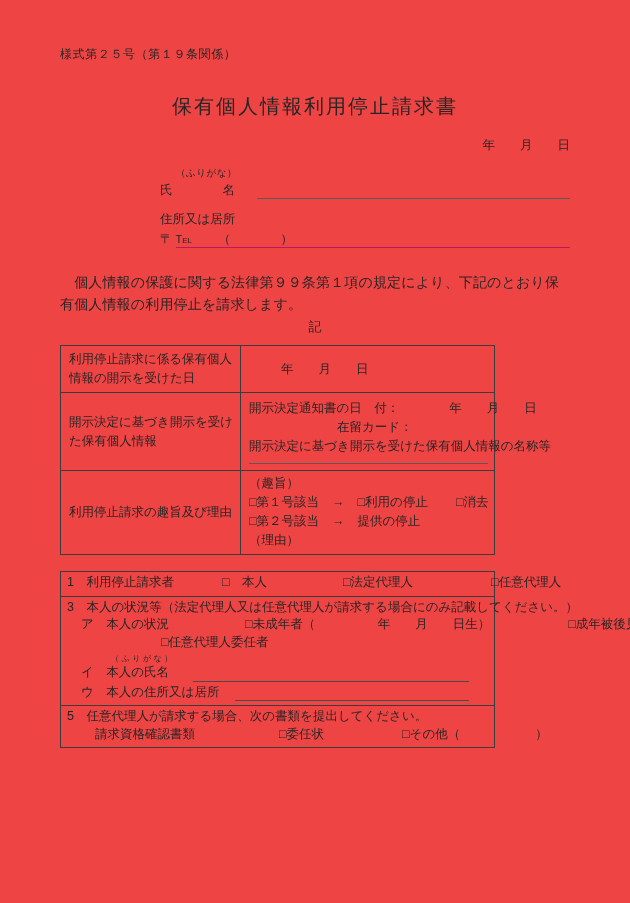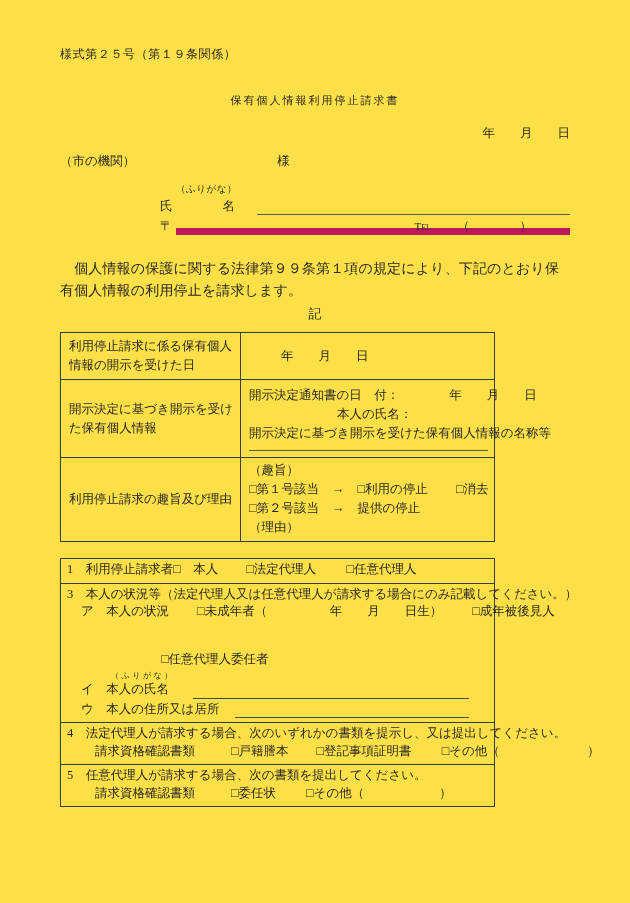--- a/index.html
+++ b/index.html
@@ -1,37 +1,37 @@
 <!DOCTYPE html>
 <html><head>
 <meta charset="utf-8">
 <style>
   * { margin:0; padding:0; box-sizing:border-box; }
   html,body { background:#fbfbf9; }
   .page {
-    width:630px; height:903px; background:#fde047; color:#262626;
-    font-family:Liberation Serif, serif;
+    width:630px; height:903px; background:#ef4444; color:#262626;
+    font-family:Liberation Sans, sans-serif;
     font-size:12.5px; position:relative; padding:46px 60px 0;
     overflow:hidden;
   }
   .nowrap { white-space:nowrap; }
   .form-number { font-size:12px; letter-spacing:0.6px; }
-  .form-title { font-size:11px; font-weight:normal; text-align:center; letter-spacing:2px; margin-top:30px; }
+  .form-title { font-size:20px; font-weight:normal; text-align:center; letter-spacing:2px; margin-top:30px; }
   .date-line { text-align:right; margin-top:17px; }
   .addressee-row { margin-top:11px; display:flex; }
   .honorific { margin-left:142px; }
 
   .applicant { margin-top:13px; margin-left:100px; }
   .furigana-top { font-size:9.5px; margin-left:16px; letter-spacing:0.5px; }
   .name-row { display:flex; align-items:flex-start; margin-top:2px; }
   .fill-line { flex:1; border-bottom:1px solid #5a5a5a; height:17px; margin-left:22px; }
   .addr-label { margin-top:12px; }
   .postal-row { display:flex; align-items:flex-end; margin-top:3px; }
-  .postal-line { flex:1; border-bottom:7px solid #be185d; height:17px; margin-left:3px;
-                 display:flex; justify-content:flex-end; align-items:baseline; padding-right:38px; }
+  .postal-line { flex:1; border-bottom:1px solid #be185d; height:17px; margin-left:3px;
+                 display:flex; justify-content:flex-start; align-items:baseline; padding-right:38px; }
   .tel-label { font-variant:small-caps; font-size:11px; }
   .tel-paren { margin-left:26px; }
 
   .body-para { margin-top:23px; line-height:22px; font-size:14px; letter-spacing:0.15px; }
   .ki { text-align:center; margin-top:3px; font-size:13px; }
 
   table { border-collapse:collapse; width:435px; table-layout:fixed; }
   .t1 { margin-top:9px; }
   .t1 td { border:1px solid #3c3c3c; vertical-align:middle; padding:4px 6px 4px 8px; line-height:19px; }
   .t1 .c1 { width:180px; }
@@ -41,24 +41,24 @@
   .t1-date { padding-left:32px; }
   .doc-number { padding-left:88px; }
   .r2-underline { border-bottom:1px solid #5a5a5a; height:6px; margin-top:2px; }
   .r3cell { vertical-align:top !important; padding-top:3px !important; }
   .opt-line { white-space:nowrap; }
   .arrow { margin:0 13px; }
   .erase { margin-left:28px; }
 
   .t2 { margin-top:16px; border:1.5px solid #333; }
   .t2 td { border:1px solid #3c3c3c; vertical-align:top; padding:2px 6px 4px; line-height:17.5px; }
-  .flexline { display:flex; align-items:baseline; white-space:nowrap; }
+  .flexline { display:flex; align-items:baseline; white-space:nowrap;gap:48px; }
   .ml12 { margin-left:12px; } .ml14 { margin-left:14px; } .ml16 { margin-left:28px; }
   .ml28 { margin-left:28px; } .ml30 { margin-left:30px; } .ml36 { margin-left:36px; }
-  .ml68 { } .ml94 { margin-left:94px;margin-top:30px; }
+  .ml68 { } .ml94 { margin-left:94px; }
   .spacer { flex:1; }
   .paren-end { margin-right:12px; }
   .note { font-size:10.5px; line-height:14px; margin-top:3px; letter-spacing:0.2px; }
   .furigana-small { font-size:8px; letter-spacing:2.5px; margin-left:44px; margin-top:3px; line-height:10px; }
   .uline-row { display:flex; align-items:flex-end; }
   .uline { flex:1; border-bottom:1px solid #4a4a4a; height:15px; }
   .uline-i { margin-left:24px; margin-right:19px; }
   .uline-u { margin-left:16px; margin-right:19px; }
   .mt2 { margin-top:2px; }
 </style>
@@ -66,31 +66,28 @@
 <body>
 
 <div class="page">
 
   <div class="form-number">様式第２５号（第１９条関係）</div>
 
   <div class="form-title">保有個人情報利用停止請求書</div>
 
   <div class="date-line">年　　月　　日</div>
 
-  <div class="addressee-row">
-    <span>（市の機関）</span>
-    <span class="honorific">様</span>
-  </div>
 
   <div class="applicant">
     <div class="furigana-top">（ふりがな）</div>
     <div class="name-row">
       <span class="nowrap">氏　　　　名</span>
       <span class="fill-line"></span>
     </div>
+    <div class="addr-label">住所又は居所</div>
     <div class="postal-row">
       <span>〒</span>
       <span class="postal-line">
         <span class="tel-label">Tel</span>
         <span class="tel-paren">（　　　　）</span>
       </span>
     </div>
   </div>
 
   <p class="body-para">　個人情報の保護に関する法律第９９条第１項の規定により、下記のとおり保有個人情報の利用停止を請求します。</p>
@@ -101,21 +98,21 @@
         <tr class="r1">
       <td class="c1">利用停止請求に係る保有個人情報の開示を受けた日</td>
       <td>
         <div class="t1-date nowrap">年　　月　　日</div>
       </td>
     </tr>
     <tr class="r2">
       <td class="c1">開示決定に基づき開示を受けた保有個人情報</td>
       <td>
         <div class="nowrap">開示決定通知書の日　付：　　　　年　　月　　日</div>
-        <div class="doc-number nowrap">本人の氏名：</div>
+        <div class="doc-number nowrap">在留カード：</div>
         <div class="nowrap">開示決定に基づき開示を受けた保有個人情報の名称等</div>
         <div class="r2-underline"></div>
       </td>
     </tr>
     <tr class="r3">
       <td class="c1">利用停止請求の趣旨及び理由</td>
       <td class="r3cell">
         <div>（趣旨）</div>
         <div class="opt-line">
           <span>□第１号該当</span><span class="arrow">→</span><span>□利用の停止</span><span class="erase">□消去</span>
@@ -156,31 +153,20 @@
           <span class="uline uline-i"></span>
         </div>
         <div class="uline-row mt2">
           <span class="ml14 nowrap">ウ　本人の住所又は居所</span>
           <span class="uline uline-u"></span>
         </div>
       </td>
     </tr>
     <tr>
       <td>
-        <div class="nowrap">4　法定代理人が請求する場合、次のいずれかの書類を提示し、又は提出してください。</div>
-        <div class="flexline">
-          <span class="ml28">請求資格確認書類</span>
-          <span class="ml36">□戸籍謄本</span>
-          <span class="ml28">□登記事項証明書</span>
-          <span class="ml30">□その他（　　　　　　　）</span>
-        </div>
-      </td>
-    </tr>
-    <tr>
-      <td>
         <div class="nowrap">5　任意代理人が請求する場合、次の書類を提出してください。</div>
         <div class="flexline">
           <span class="ml28">請求資格確認書類</span>
           <span class="ml36">□委任状</span>
           <span class="ml30">□その他（　　　　　　）</span>
         </div>
       </td>
     </tr>
   </tbody>
     </table>

